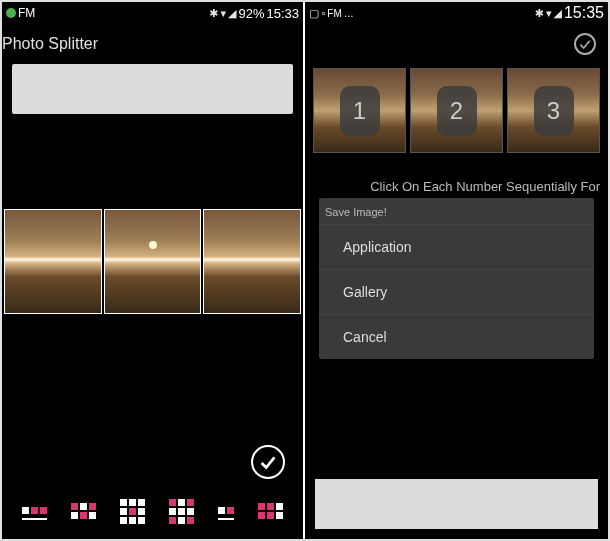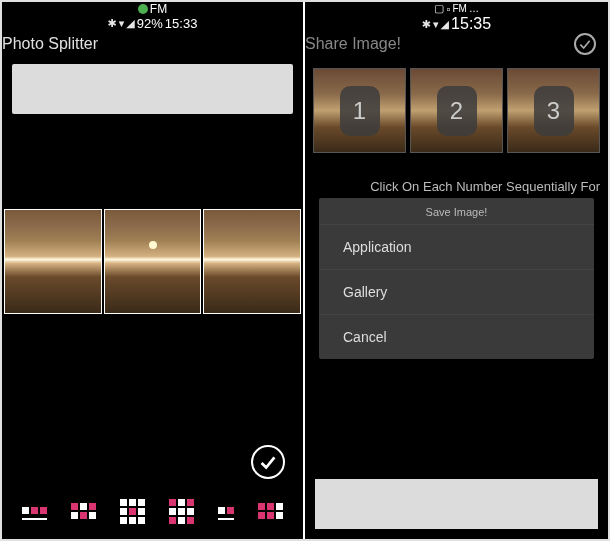--- a/index.html
+++ b/index.html
@@ -21,21 +21,20 @@
     .screen-left { border-right: 2px solid #fff; }
     .status-bar {
       height: 22px;
       background: #000;
       display: flex;
       align-items: center;
       justify-content: space-between;
       padding: 0 4px;
       font-size: 12px;
       color: #fff;
-      flex-direction: column;
     }
     .status-left { display: flex; align-items: center; gap: 2px; }
     .status-right { display: flex; align-items: center; gap: 2px; font-size: 13px; }
     .green-dot { width: 10px; height: 10px; background: #4caf50; border-radius: 50%; }
     .status-icon { font-size: 11px; opacity: 0.9; }
     .app-header {
       height: 40px;
       display: flex;
       align-items: center;
       color: #e0e0e0;
@@ -159,24 +158,24 @@
       overflow: hidden;
       text-align: right;
     }
     .dialog {
       margin: 0 14px;
       background: #3a3a3a;
       border-radius: 2px;
       overflow: hidden;
     }
     .dialog-title {
-      text-align: center;
+      text-align: left;
       font-size: 11px;
       color: #bbb;
-      padding: 8px 0 6px;
+      padding: 8px 6px 6px;
     }
     .dialog-item {
       padding: 14px 24px;
       color: #ddd;
       font-size: 14px;
       border-top: 1px solid #444;
     }
     .bottom-light {
       position: absolute;
       bottom: 10px;
@@ -279,21 +278,20 @@
       <span style="font-size:10px">…</span>
     </div>
     <div class="status-right">
       <span class="status-icon">✱</span>
       <span class="status-icon">▾</span>
       <span class="status-icon">◢</span>
       <span style="font-size:16px">15:35</span>
     </div>
   </div>
   <div class="app-header header-dim">
-    <span>Share Image!</span>
     <div class="check-header">
       <svg class="check" viewBox="0 0 24 24">
           <polyline points="5,13 10,18 19,7"></polyline>
         </svg>
     </div>
   </div>
   <div class="thumbs">
     <div class="thumb">
         <div class="num-box">1</div>
       </div>

